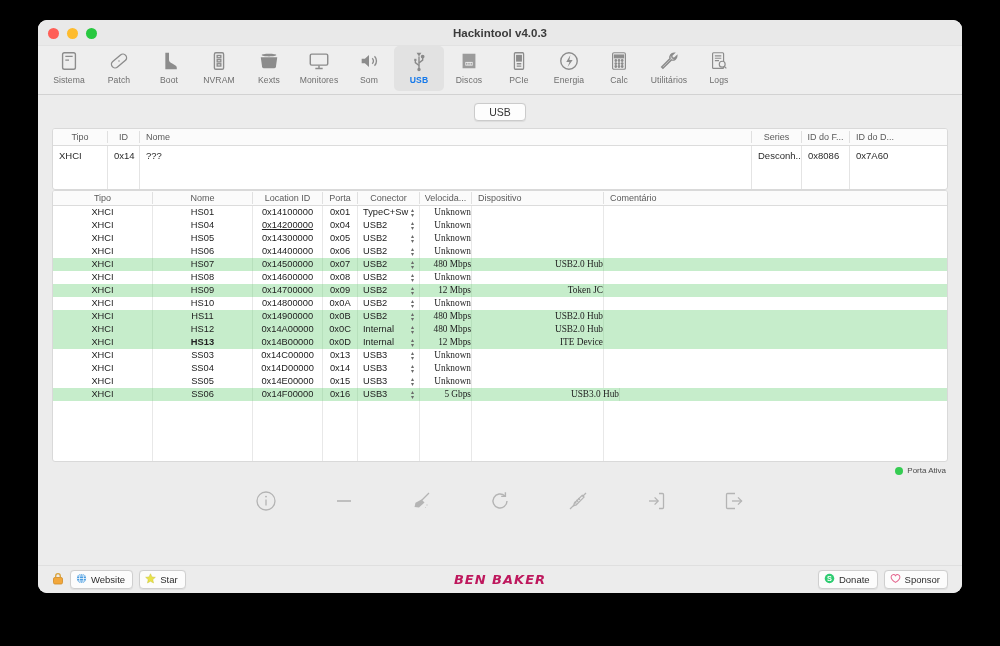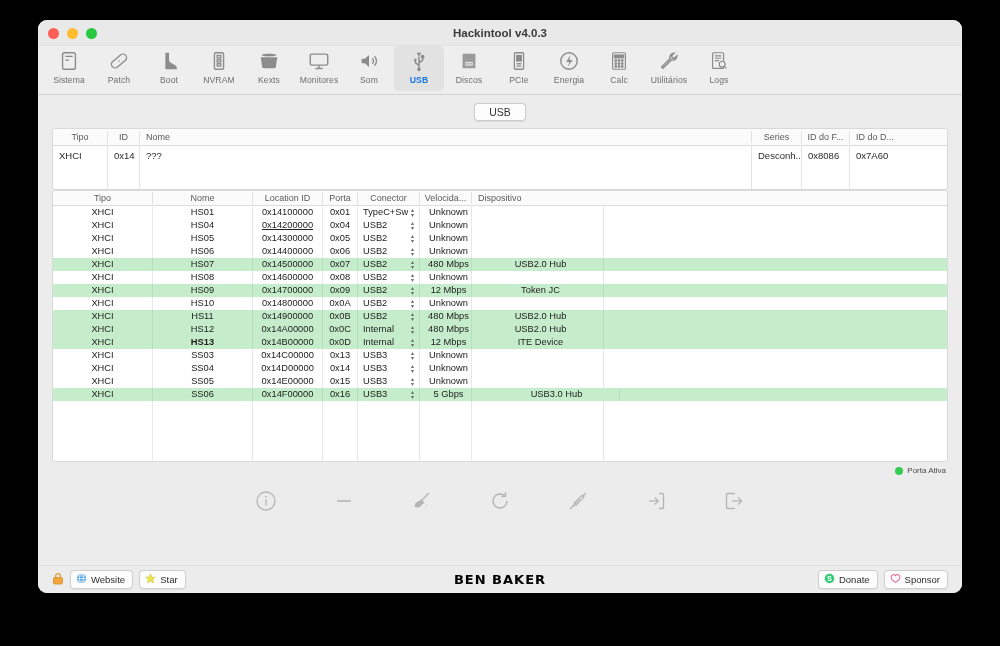--- a/index.html
+++ b/index.html
@@ -128,21 +128,21 @@
   }
   .prow.hl { background: #c6edcb; }
   .pcell {
     border-right: 1px solid #e8e8e8;
     height: 13px; line-height: 13px;
     white-space: nowrap; overflow: hidden;
     text-align: center;
   }
   .prow.hl .pcell { border-right-color: #b7e0bc; }
   .pcell:last-child { border-right: none; }
-  .pcell.left { text-align: center; padding-left: 6px; }
+  .pcell.left { text-align: right; padding-left: 6px; font-family: Liberation Serif, serif; }
   .pcell.conn { display: flex; align-items: center; justify-content: space-between; padding: 0 5px; }
   .stepper { font-size: 7.5px; color: #6a6a6a; line-height: 7px; }
 
   
   .filler { display: flex; height: 100%; }
   .fcol { border-right: 1px solid #e8e8e8; }
   .fcol:last-child { border-right: none; }
 
   .legend {
     display: flex; align-items: center; justify-content: flex-end;
@@ -171,22 +171,22 @@
   .bb-left, .bb-right { display: flex; align-items: center; gap: 6px; }
   .pill {
     display: flex; align-items: center; gap: 4px;
     background: #fcfcfc; border: 1px solid #cfcfcf; border-radius: 4px;
     padding: 2px 7px 2px 5px;
     font-size: 9.5px; color: #2e2e2e;
     box-shadow: 0 0.5px 1px rgba(0,0,0,0.06);
   }
   .watermark {
     position: absolute; left: 0; right: 0; text-align: center;
-    font-size: 13px; font-weight: bold; 
-    letter-spacing: 1px; color: #000000;
+    font-size: 13px; font-weight: bold; font-style: italic;
+    letter-spacing: 1px; color: #be185d;
     font-family: "DejaVu Sans", sans-serif;
     pointer-events: none;
   }
 </style>
 </head>
 <body>
 
 <div id="window">
 
   <div class="titlebar">
@@ -392,20 +392,21 @@
 
     <div class="panel" id="ports-panel">
       <div class="thead" id="ports-head">
           <div class="th" style="width: 100px; flex: 0 0 100px;">Tipo</div>
           <div class="th" style="width: 100px; flex: 0 0 100px;">Nome</div>
           <div class="th" style="width: 70px; flex: 0 0 70px;">Location ID</div>
           <div class="th" style="width: 35px; flex: 0 0 35px;">Porta</div>
           <div class="th" style="width: 62px; flex: 0 0 62px;">Conector</div>
           <div class="th" style="width: 52px; flex: 0 0 52px;">Velocida...</div>
           <div class="th left" style="width: 132px; flex: 0 0 132px;">Dispositivo</div>
+          <div class="th left" style="width: 345px; flex: 0 0 345px;">Comentário</div>
         </div>
       <div id="ports-body">
           <div class="prow">
             <div class="pcell" style="width: 100px; flex: 0 0 100px;">XHCI</div>
             <div class="pcell" style="width: 100px; flex: 0 0 100px;">HS01</div>
             <div class="pcell" style="width: 70px; flex: 0 0 70px;">0x14100000</div>
             <div class="pcell" style="width: 35px; flex: 0 0 35px;">0x01</div>
             <div class="pcell conn" style="width: 62px; flex: 0 0 62px;">
               <span>TypeC+Sw</span>
               <span class="stepper" style="line-height: 4.5px; font-size: 6px;">▴<br>▾</span>

